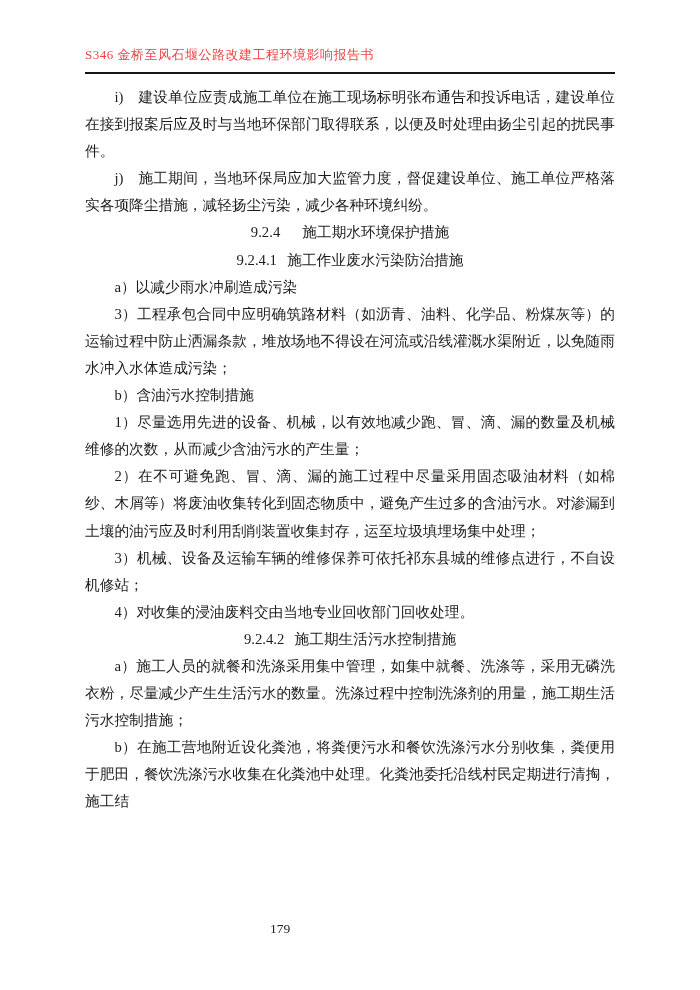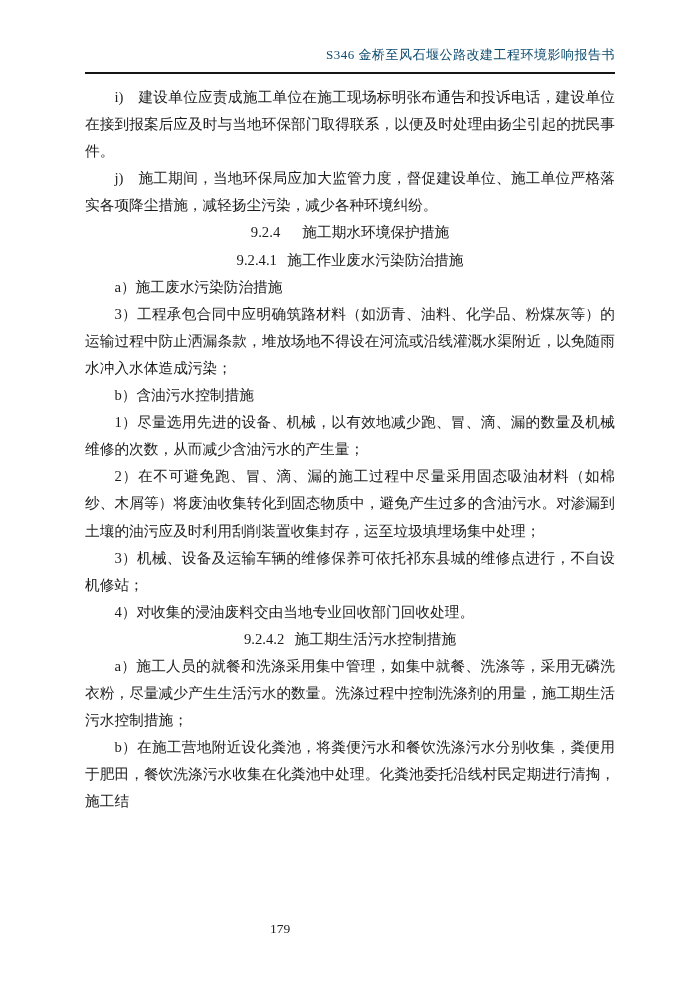--- a/index.html
+++ b/index.html
@@ -14,24 +14,24 @@
     background: #ffffff;
     font-family: "Liberation Serif", "DejaVu Serif", serif;
     color: #1c1c1c;
     overflow: hidden;
   }
   .header {
     position: absolute;
     top: 46px;
     left: 85px;
     width: 530px;
-    text-align: right;
+    text-align: left;
     font-size: 13px;
     letter-spacing: 0.5px;
-    color: #0c4a6e;
+    color: #ef4444;
   }
   .header-rule {
     position: absolute;
     top: 72px;
     left: 85px;
     width: 530px;
     height: 0;
     border-top: 2px solid #151515;
   }
   .content {
@@ -74,21 +74,21 @@
 
   <div class="content">
 
     <p>i)　建设单位应责成施工单位在施工现场标明张布通告和投诉电话，建设单位在接到报案后应及时与当地环保部门取得联系，以便及时处理由扬尘引起的扰民事件。</p>
     <p>j)　施工期间，当地环保局应加大监管力度，督促建设单位、施工单位严格落实各项降尘措施，减轻扬尘污染，减少各种环境纠纷。</p>
 
     <p class="heading"><span class="num-l3">9.2.4</span><span>施工期水环境保护措施</span></p>
 
     <p class="heading"><span class="num-l4">9.2.4.1</span><span>施工作业废水污染防治措施</span></p>
 
-    <p>a）施工废水污染防治措施</p>
+    <p>a）以减少雨水冲刷造成污染</p>
     <p>3）工程承包合同中应明确筑路材料（如沥青、油料、化学品、粉煤灰等）的运输过程中防止洒漏条款，堆放场地不得设在河流或沿线灌溉水渠附近，以免随雨水冲入水体造成污染；</p>
     <p>b）含油污水控制措施</p>
     <p>1）尽量选用先进的设备、机械，以有效地减少跑、冒、滴、漏的数量及机械维修的次数，从而减少含油污水的产生量；</p>
     <p>2）在不可避免跑、冒、滴、漏的施工过程中尽量采用固态吸油材料（如棉纱、木屑等）将废油收集转化到固态物质中，避免产生过多的含油污水。对渗漏到土壤的油污应及时利用刮削装置收集封存，运至垃圾填埋场集中处理；</p>
     <p>3）机械、设备及运输车辆的维修保养可依托祁东县城的维修点进行，不自设机修站；</p>
     <p>4）对收集的浸油废料交由当地专业回收部门回收处理。</p>
 
     <p class="heading"><span class="num-l4">9.2.4.2</span><span>施工期生活污水控制措施</span></p>
 
     <p>a）施工人员的就餐和洗涤采用集中管理，如集中就餐、洗涤等，采用无磷洗衣粉，尽量减少产生生活污水的数量。洗涤过程中控制洗涤剂的用量，施工期生活污水控制措施；</p>

